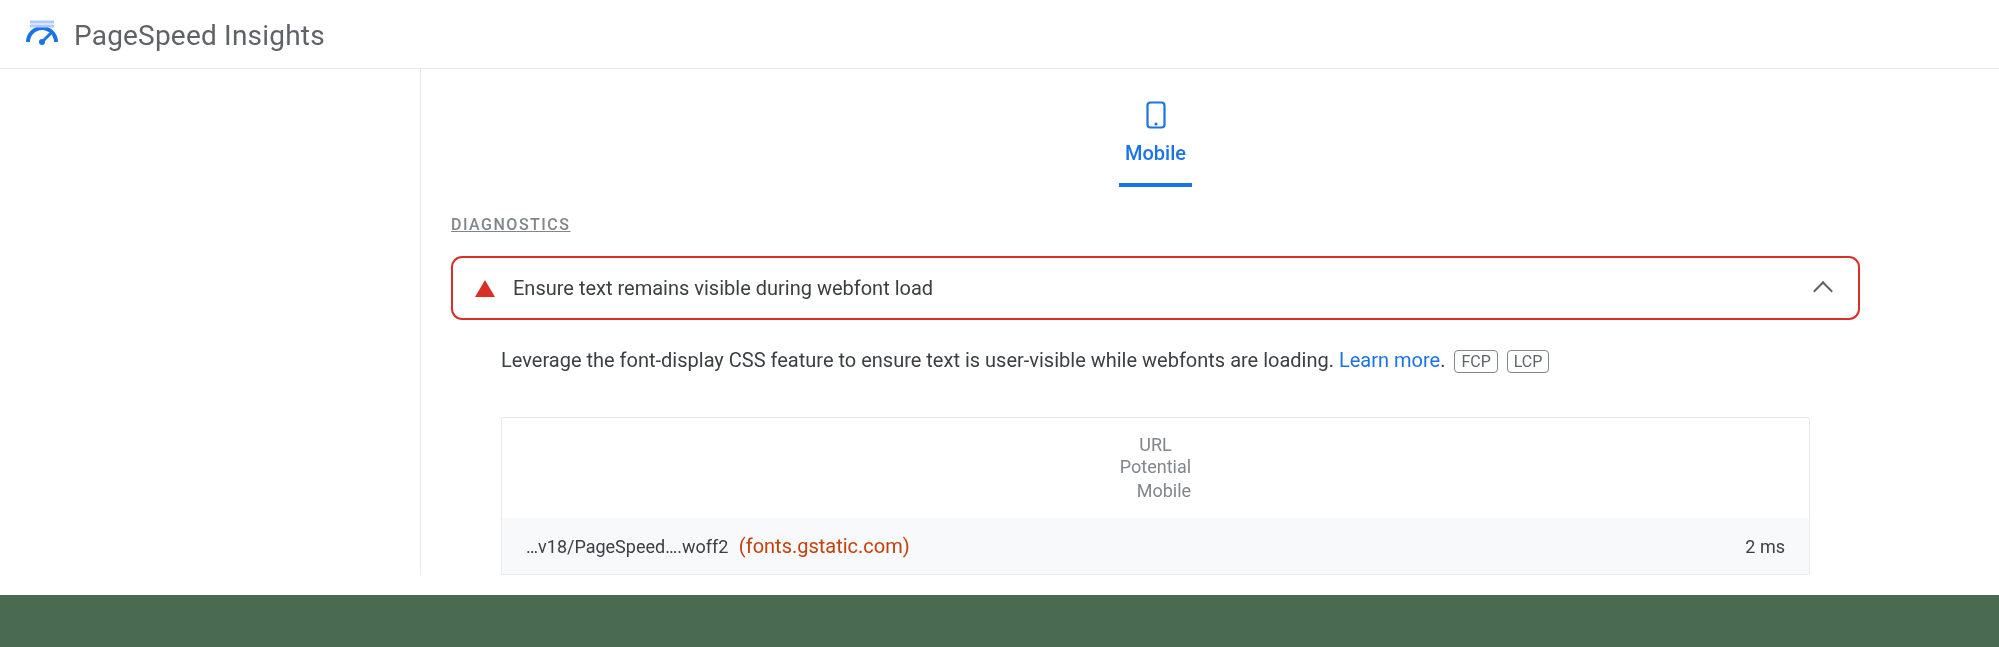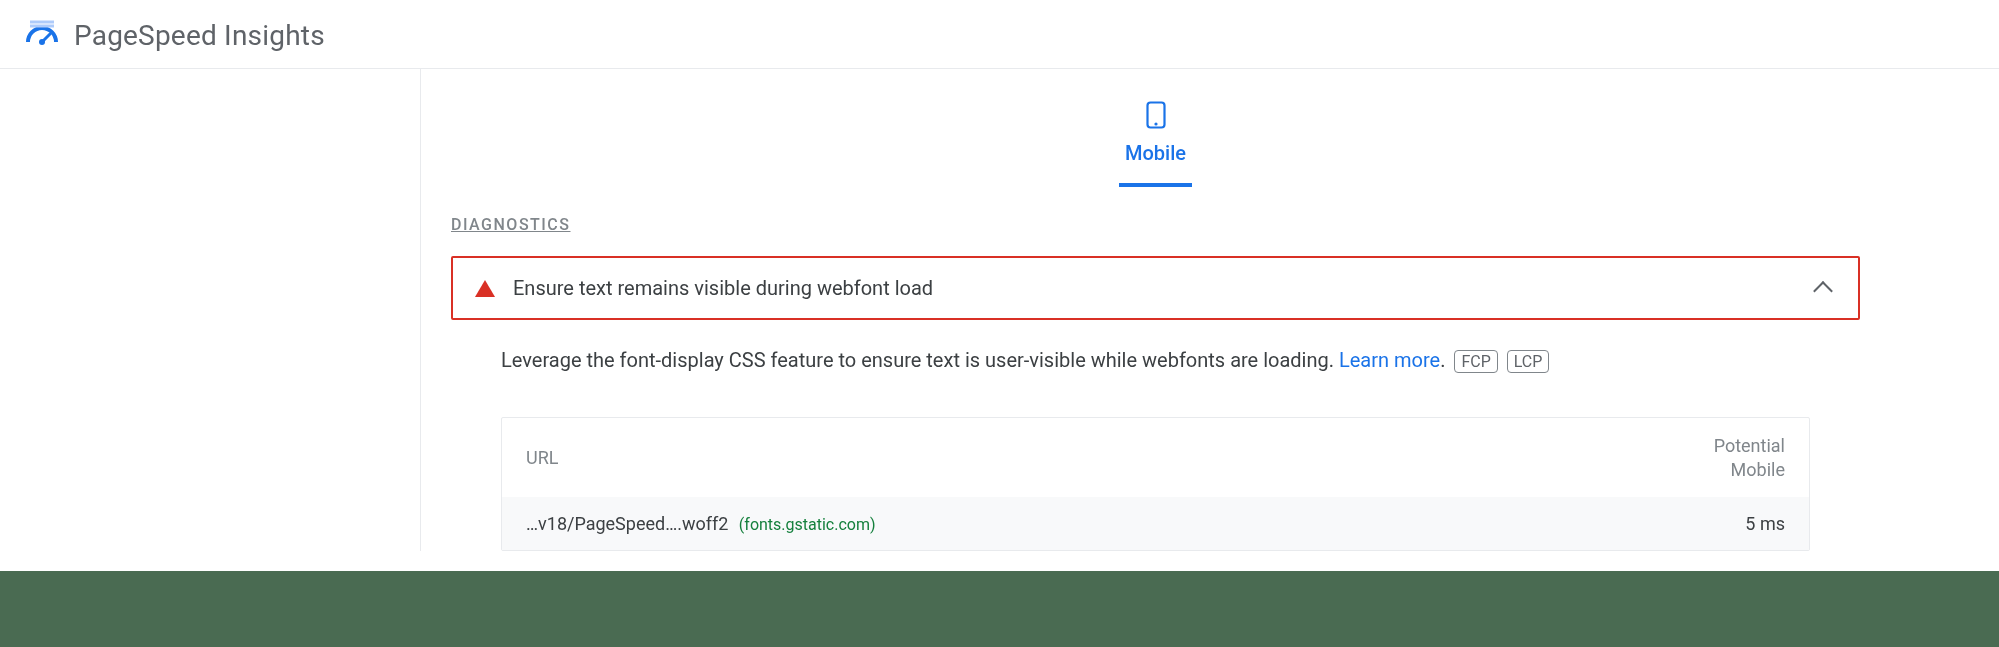--- a/index.html
+++ b/index.html
@@ -66,21 +66,21 @@
   .section-title {
     font-size: 16px;
     letter-spacing: 1.5px;
     color: #80868b;
     font-weight: 500;
     margin-bottom: 22px;
     text-decoration: underline;
   }
   .audit {
     border: 2px solid #d93025;
-    border-radius: 2px;
+    border-radius: 11px;
     padding: 18px 22px;
     display: flex;
     align-items: center;
     gap: 18px;
     cursor: pointer;
     margin-bottom: 28px;
   }
   .tri-icon {
     width: 0; height: 0;
     border-left: 10px solid transparent;
@@ -125,30 +125,31 @@
   }
   .thead, .trow {
     display: flex;
     justify-content: space-between;
     align-items: center;
     padding: 16px 24px;
     font-size: 18px;
   }
   .thead {
     color: #80868b;
+    flex-direction: column;
   }
   .th-url { }
   .th-save { text-align: right; line-height:1.3; }
   .trow {
     background: #f8f9fa;
     color: #3c4043;
   }
   .url-origin {
-    color: #15803d;
-    font-size: 16px;
+    color: #c2410c;
+    font-size: 20px;
     margin-left: 6px;
   }
   .footer-band {
     height: 80px;
     background: #4a6b52;
     margin-top: 20px;
     width: 100%;
   }
 </style>
 </head>
@@ -204,21 +205,21 @@
           <div class="th-save">
             <div>Potential</div>
             <div>Mobile</div>
           </div>
         </div>
         <div class="trow">
           <div>
             <span>…v18/PageSpeed….woff2</span>
             <span class="url-origin">(fonts.gstatic.com)</span>
           </div>
-          <div>5 ms</div>
+          <div>2 ms</div>
         </div>
       </div>
     </div>
 
   </div>
 </div>
 
 <div class="footer-band"></div>
 
 </body></html>

